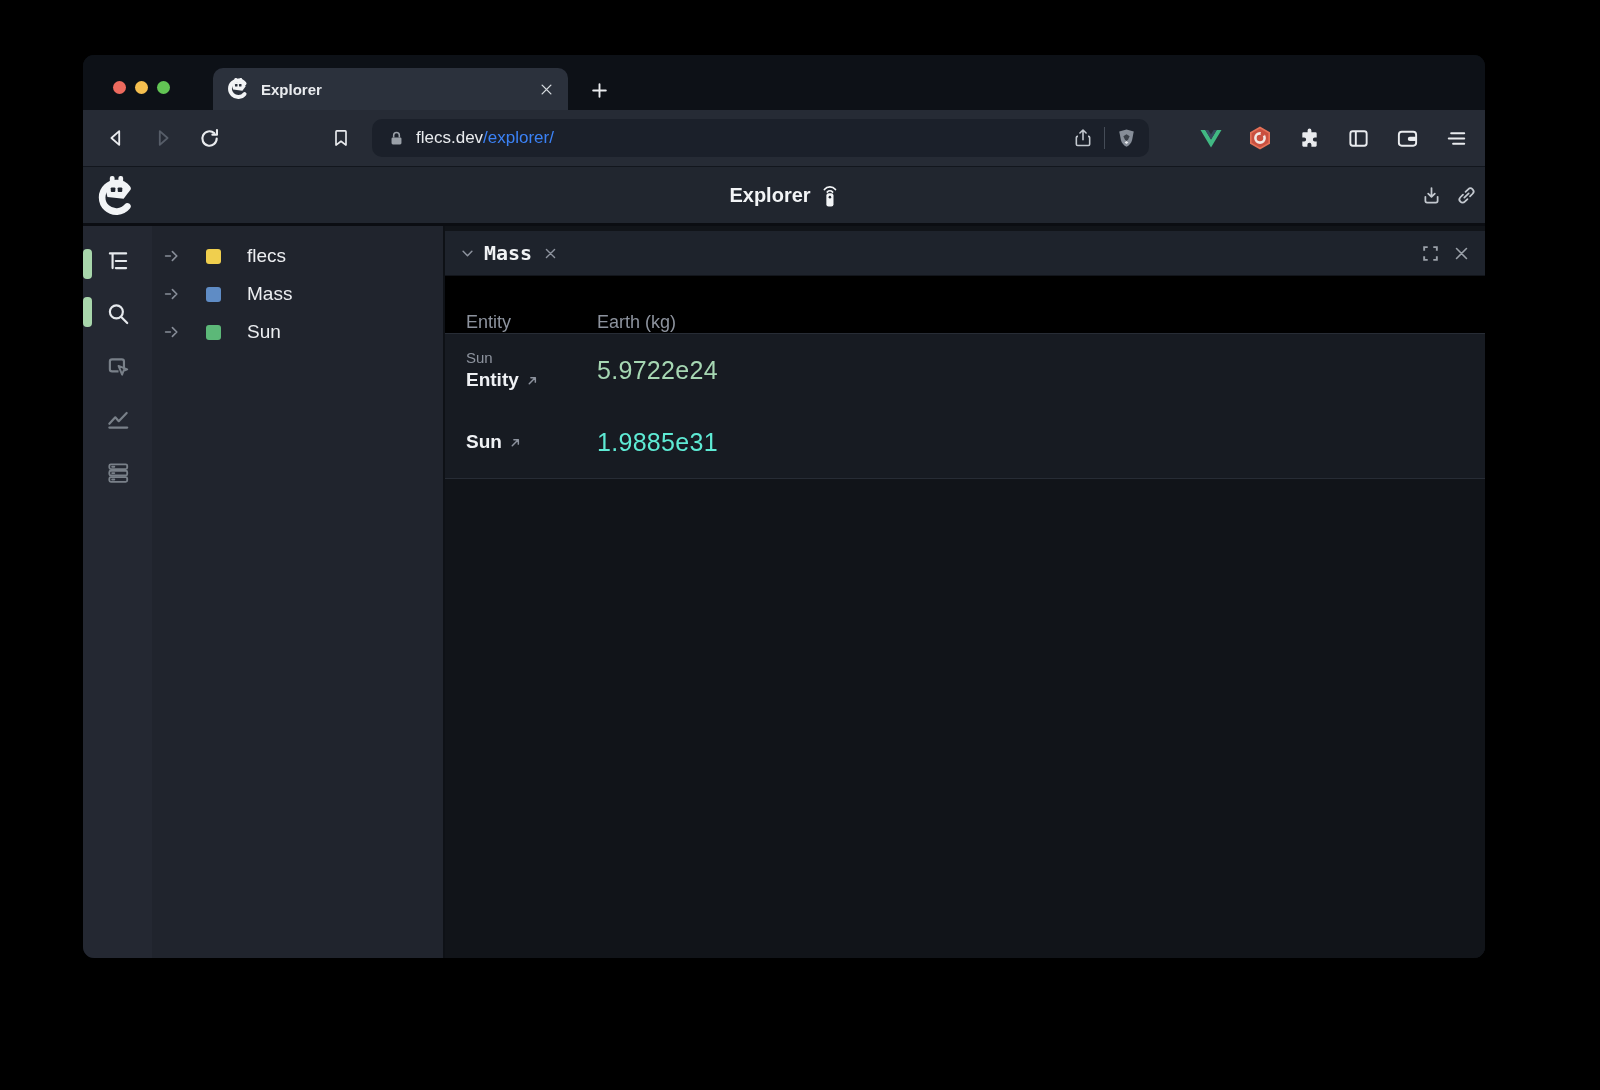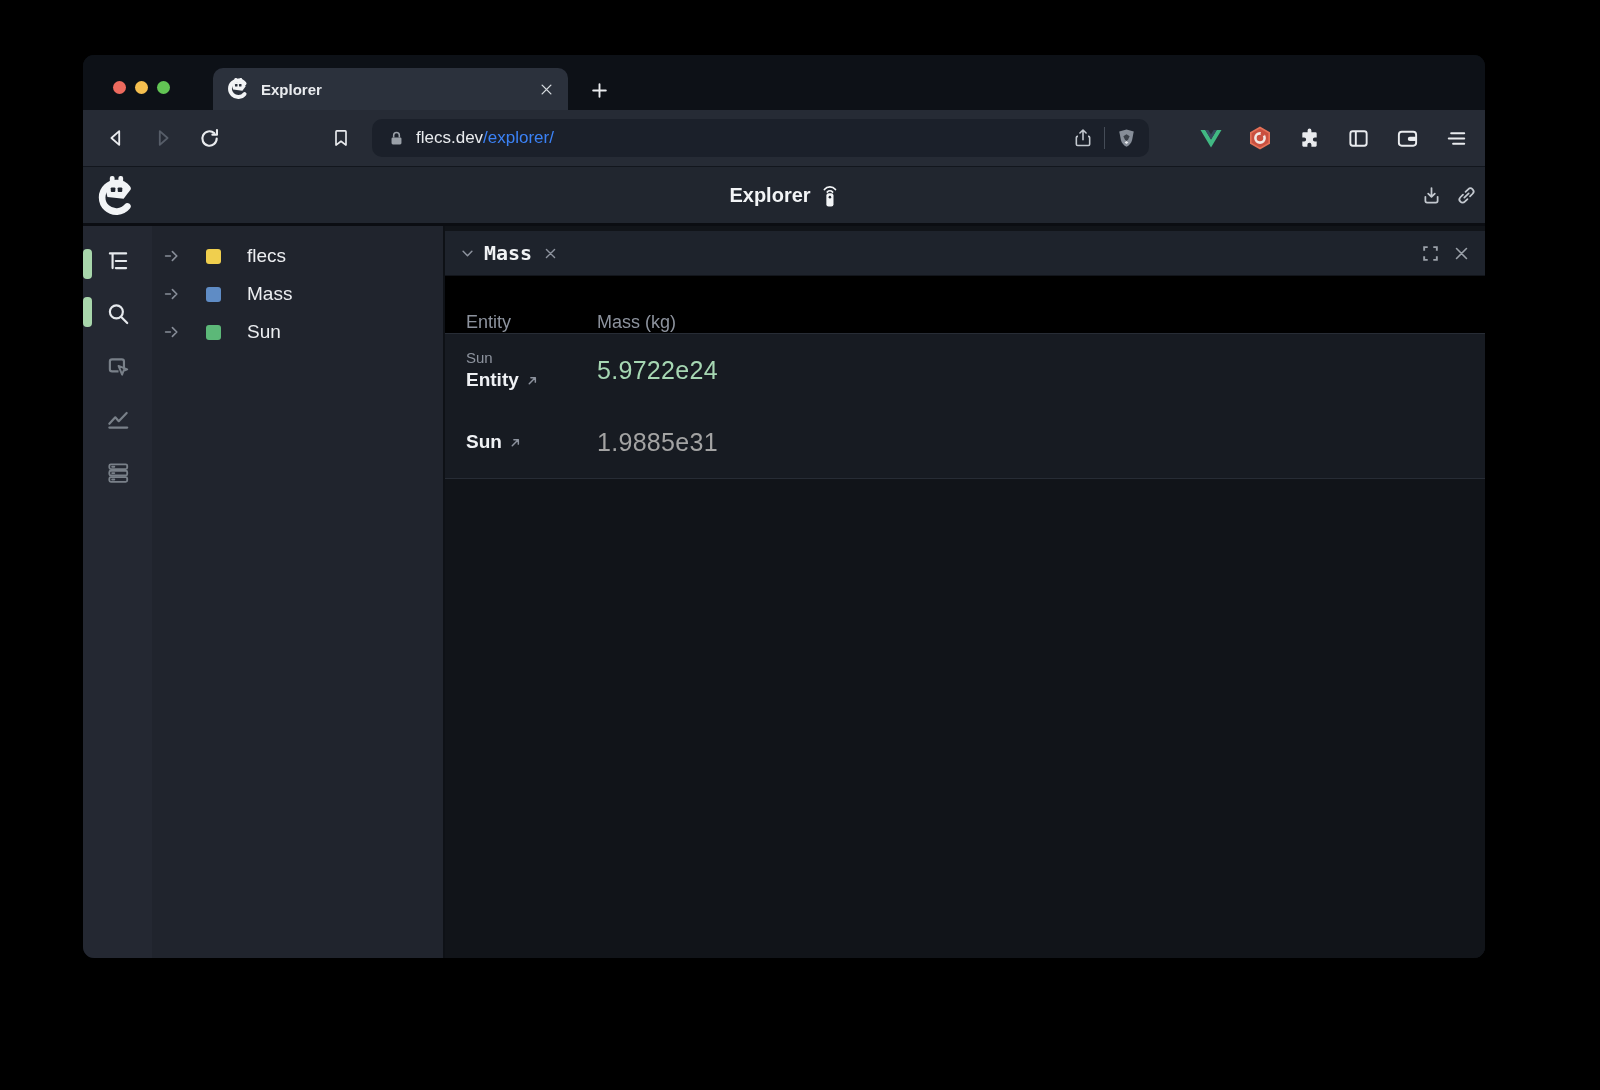--- a/index.html
+++ b/index.html
@@ -326,21 +326,21 @@
           <span class="iconbtn">
             <svg width="17" height="17" viewBox="0 0 24 24">
                 <path d="M5 5 L19 19 M19 5 L5 19" stroke="#9aa0a8" stroke-width="2.2" stroke-linecap="round"></path>
               </svg>
           </span>
         </span>
       </div>
 
       <div class="thead">
         <span class="c1">Entity</span>
-        <span>Mass (kg)</span>
+        <span>Earth (kg)</span>
       </div>
 
       <div class="trow">
         <span class="c1">
           <span class="rowpath">Sun</span>
           <span class="rowname">
               <span>Entity</span>
               <svg width="13" height="13" viewBox="0 0 16 16">
                 <path d="M4 12 L11 5 M6 4.5 H11.5 V10" fill="none" stroke="#8d939e" stroke-width="1.8" stroke-linecap="round" stroke-linejoin="round"></path>
               </svg>
@@ -353,20 +353,20 @@
       <div class="trow">
         <span class="c1">
 
           <span class="rowname">
               <span>Sun</span>
               <svg width="13" height="13" viewBox="0 0 16 16">
                 <path d="M4 12 L11 5 M6 4.5 H11.5 V10" fill="none" stroke="#8d939e" stroke-width="1.8" stroke-linecap="round" stroke-linejoin="round"></path>
               </svg>
             </span>
         </span>
-        <span class="rowval" style="color: #a3a3a3;">1.9885e31</span>
+        <span class="rowval" style="color: #5eead4;">1.9885e31</span>
       </div>
 
       <div class="table-bottom"></div>
       <div class="panel-rest"></div>
     </div>
   </div>
 </div>
 
 </body></html>

